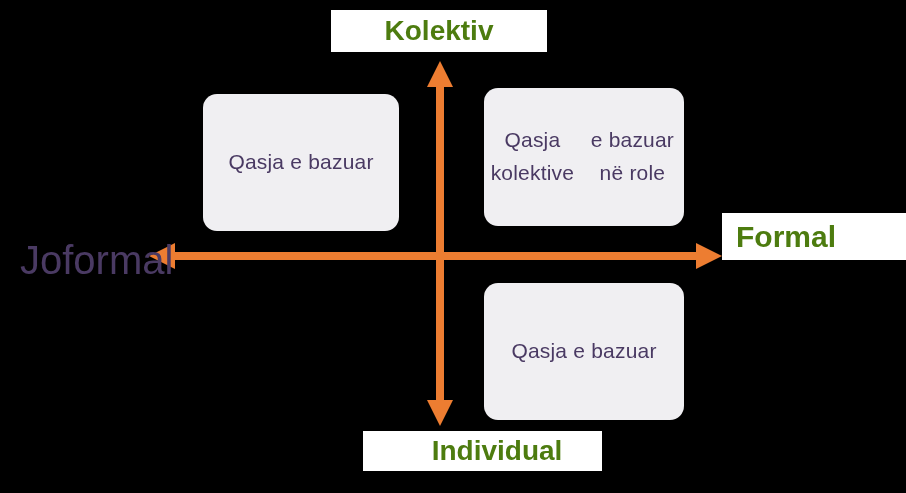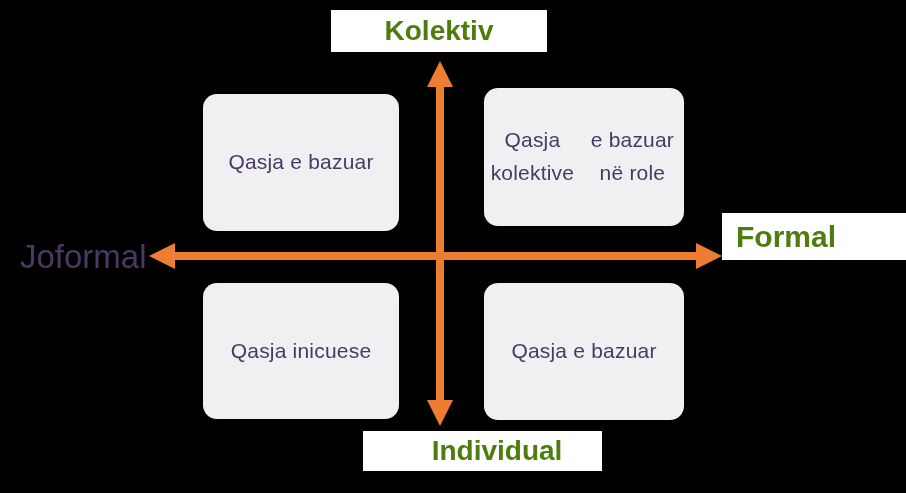--- a/index.html
+++ b/index.html
@@ -63,21 +63,21 @@
     padding-left: 14px;
     box-sizing: border-box;
     font-size: 30px;
     text-align: right;
   }
   #label-left {
     position: absolute;
     z-index: 3;
     left: 20px; top: 238px;
     color: #4A3A63;
-    font-size: 33px;
+    font-size: 40px;
   }
 </style>
 </head>
 <body>
 
 <div id="stage">
 
   <svg id="axes-svg" viewBox="0 0 906 493" xmlns="http://www.w3.org/2000/svg">
 
     <g>
@@ -95,24 +95,20 @@
 
   <div id="box-top-left" class="quadrant-box">
     <div>Qasja e bazuar</div>
   </div>
 
   <div id="box-top-right" class="quadrant-box">
     <div>Qasja kolektive</div>
     <div>e bazuar në role</div>
   </div>
 
-  <div id="box-bottom-left" class="quadrant-box">
-    <div>Qasja inicuese</div>
-    <div></div>
-  </div>
 
   <div id="box-bottom-right" class="quadrant-box">
     <div>Qasja e bazuar</div>
   </div>
 
   <div id="label-top" class="axis-label-card">Kolektiv</div>
 
   <div id="label-bottom" class="axis-label-card">Individual</div>
 
   <div id="label-right" class="axis-label-card">Formal</div>

